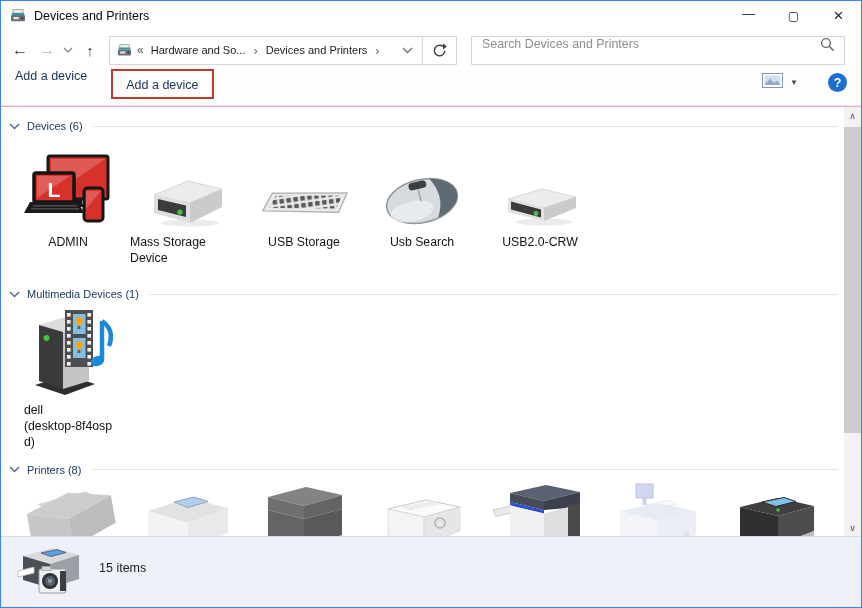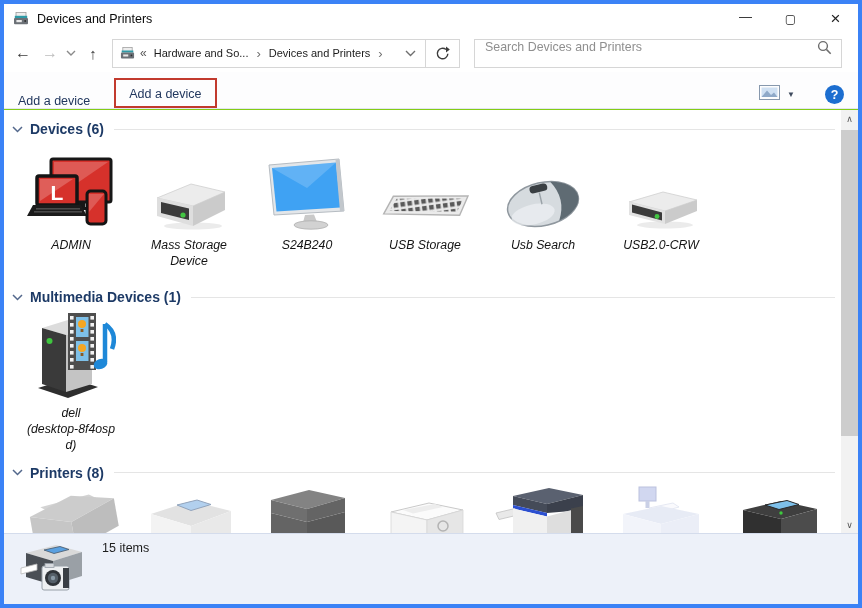--- a/index.html
+++ b/index.html
@@ -5,21 +5,21 @@
   :root{
     --accent_red:#c23a2e;
     --link_navy:#21375e;
     --header_navy:#1d3a66;
     --help_blue:#1c6ed0;
     --status_bg:#edf1f9;
   }
   *{box-sizing:border-box;margin:0;padding:0;}
   html,body{background:#fff;}
   body{font-family:"Liberation Sans","DejaVu Sans",sans-serif;}
-  .window{position:relative;width:862px;height:608px;background:#84cc16;border:4px solid #3b82f6;overflow:hidden;}
+  .window{position:relative;width:862px;height:608px;background:#f9a8d4;border:1px solid #3b82f6;overflow:hidden;}
 
   
   .titlebar{height:30px;display:flex;align-items:center;background:#fff;}
   .titlebar .appicon{margin-left:9px;margin-right:8px;display:flex;}
   .titlebar .title{font-size:12.5px;color:#0a0a0a;flex:1;}
   .winbtn{width:45px;height:30px;display:flex;align-items:center;justify-content:center;color:#222;font-size:13px;cursor:default;}
   .winbtn.close{font-size:17px;}
   .winbtn.max{font-size:12px;}
   .winbtn.min{font-size:13px;padding-bottom:6px;}
 
@@ -36,51 +36,51 @@
   .crumb{font-size:11px;color:#1c1c1c;padding:0 2px;white-space:nowrap;cursor:default;}
   .crumb-sep{color:#707070;font-size:13px;padding:0 6px;cursor:default;}
   .addr-drop{margin-left:auto;padding-right:9px;display:flex;}
   .refreshbtn{width:34px;height:29px;border:1px solid #d6d6d6;border-left:none;display:flex;align-items:center;justify-content:center;background:#fff;}
   .searchbox{margin-left:14px;flex:1;height:29px;border:1px solid #d6d6d6;display:flex;align-items:flex-start;background:#fff;}
   .searchbox input{flex:1;border:none;outline:none;font-size:12.4px;padding-left:10px;color:#222;font-family:inherit;background:transparent;}
   .searchbox input::placeholder{color:#8f8f8f;opacity:1;}
   .searchbox .mag{margin-right:9px;display:flex;}
 
   
-  .toolbar{height:37px;display:flex;align-items:flex-end;background:#fdfdfe;border-bottom:1px solid #e2e6ef;}
+  .toolbar{height:37px;display:flex;align-items:flex-start;background:#fdfdfe;border-bottom:1px solid #e2e6ef;}
   .cmd{font-size:12.5px;color:var(--link_navy);cursor:default;white-space:nowrap;}
   .add-device{margin-left:14px;}
   .add-printer-box{margin-left:24px;border:2px solid var(--accent_red);padding:4px 13px;}
   .tool-right{margin-left:auto;display:flex;align-items:center;}
   .viewbtn{display:flex;align-items:center;gap:7px;padding:4px 6px;}
   .caret{font-size:8px;color:#3f4b5e;}
   .helpbtn{width:19px;height:19px;border-radius:50%;background:var(--help_blue);color:#fff;font-size:12.5px;font-weight:bold;display:flex;align-items:center;justify-content:center;margin-left:24px;margin-right:14px;cursor:default;}
 
   
   .content{position:absolute;top:106px;bottom:71px;left:0;right:0;background:#fff;overflow:hidden;padding-right:17px;}
   .secheader{display:flex;align-items:center;margin:8px 6px 0 8px;height:22px;}
   .secheader .chev{display:flex;margin-right:7px;}
-  .seclabel{font-size:14px;color:var(--header_navy);white-space:nowrap;cursor:default;font-weight:bold;}
+  .seclabel{font-size:11px;color:var(--header_navy);white-space:nowrap;cursor:default;}
   .secline{flex:1;height:1px;background:#e5e5e5;margin-left:10px;}
   .tilerow{display:flex;margin-left:8px;margin-top:2px;}
   .tile{width:118px;display:flex;flex-direction:column;align-items:center;}
   .tile .iconbox{height:92px;display:flex;align-items:flex-end;justify-content:center;}
-  .tile .tlabel{margin-top:4px;font-size:12.3px;line-height:1.28;color:#141414;text-align:center;max-width:112px;font-style:italic;}
+  .tile .tlabel{margin-top:4px;font-size:12.3px;line-height:1.28;color:#141414;text-align:left;max-width:112px;}
   .mlabel span{display:block;}
 
   
   .scrollbar{position:absolute;top:0;right:0;bottom:0;width:17px;background:#f2f2f2;display:flex;flex-direction:column;align-items:center;}
   .sbtn{height:17px;width:17px;display:flex;align-items:center;justify-content:center;font-size:9px;color:#555;}
   .sthumb{width:17px;height:306px;background:#cdcdcd;margin-top:3px;}
   .strack{flex:1;}
 
   
   .statusbar{position:absolute;left:0;right:0;bottom:0;height:71px;background:var(--status_bg);border-top:1px solid #d4dcec;}
   .statusicon{position:absolute;left:16px;top:4px;}
-  .statustext{position:absolute;left:98px;top:7px;font-size:12.5px;color:#1d1d1d;}
+  .statustext{position:absolute;left:98px;top:24px;font-size:12.5px;color:#1d1d1d;}
 </style>
 </head>
 <body>
 
 <div class="window">
 
   <div class="titlebar">
     <span class="appicon">
       <svg width="16" height="16" viewBox="0 0 16 16">
         <rect x="3" y="1.5" width="10" height="4.5" fill="#ededed" stroke="#9c9c9c" stroke-width="0.8"></rect>
@@ -205,33 +205,20 @@
             <polygon points="12,42 46,28 80,36 48,50" fill="#ececec" stroke="#cfcfcf" stroke-width="0.8"></polygon>
             <polygon points="12,42 48,50 48,70 12,60" fill="#dedede"></polygon>
             <polygon points="48,50 80,36 80,54 48,70" fill="#cbcbcb"></polygon>
             <polygon points="16,46 44,52.5 44,64 16,57" fill="#3b3b3b"></polygon>
             <circle cx="38" cy="59" r="2.6" fill="#43c543"></circle>
           </svg>
         </div>
         <div class="tlabel">Mass Storage Device</div>
       </div>
 
-      <div class="tile">
-        <div class="iconbox">
-          <svg width="92" height="78" viewBox="0 0 92 78">
-            <polygon points="8,9 78,3 83,55 13,59" fill="#e3e6e9" stroke="#b6bcc2" stroke-width="1"></polygon>
-            <polygon points="11,12 75,6.5 79.5,51.5 15.5,55.5" fill="#3fa2f3"></polygon>
-            <polygon points="11,12 75,6.5 46,32" fill="#ffffff" opacity="0.18"></polygon>
-            <polygon points="78,3 83,55 79,55.5 74.5,3.5" fill="#c2c7cc"></polygon>
-            <polygon points="44,59 53,58.5 56,66 42,66.5" fill="#c9c9c9"></polygon>
-            <ellipse cx="50" cy="69" rx="17" ry="4.2" fill="#d2d2d2" stroke="#aeaeae" stroke-width="0.8"></ellipse>
-          </svg>
-        </div>
-        <div class="tlabel">S24B240</div>
-      </div>
 
       <div class="tile">
         <div class="iconbox">
           <svg width="92" height="78" viewBox="0 0 92 78">
             <defs>
               <pattern id="kb" width="7" height="7" patternUnits="userSpaceOnUse">
                 <rect x="0.9" y="0.9" width="4.6" height="4.6" fill="#5a5a5a"></rect>
               </pattern>
             </defs>
             <g transform="rotate(-8 46 50)">

